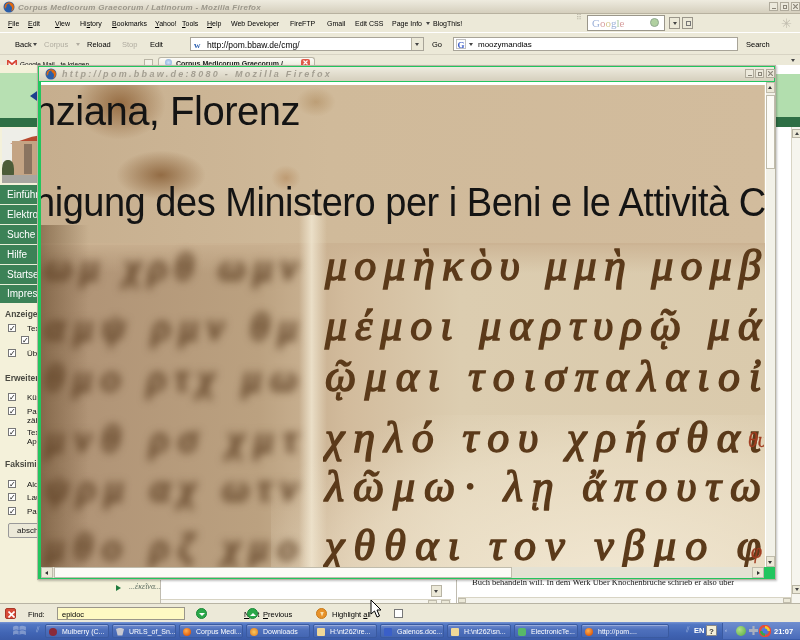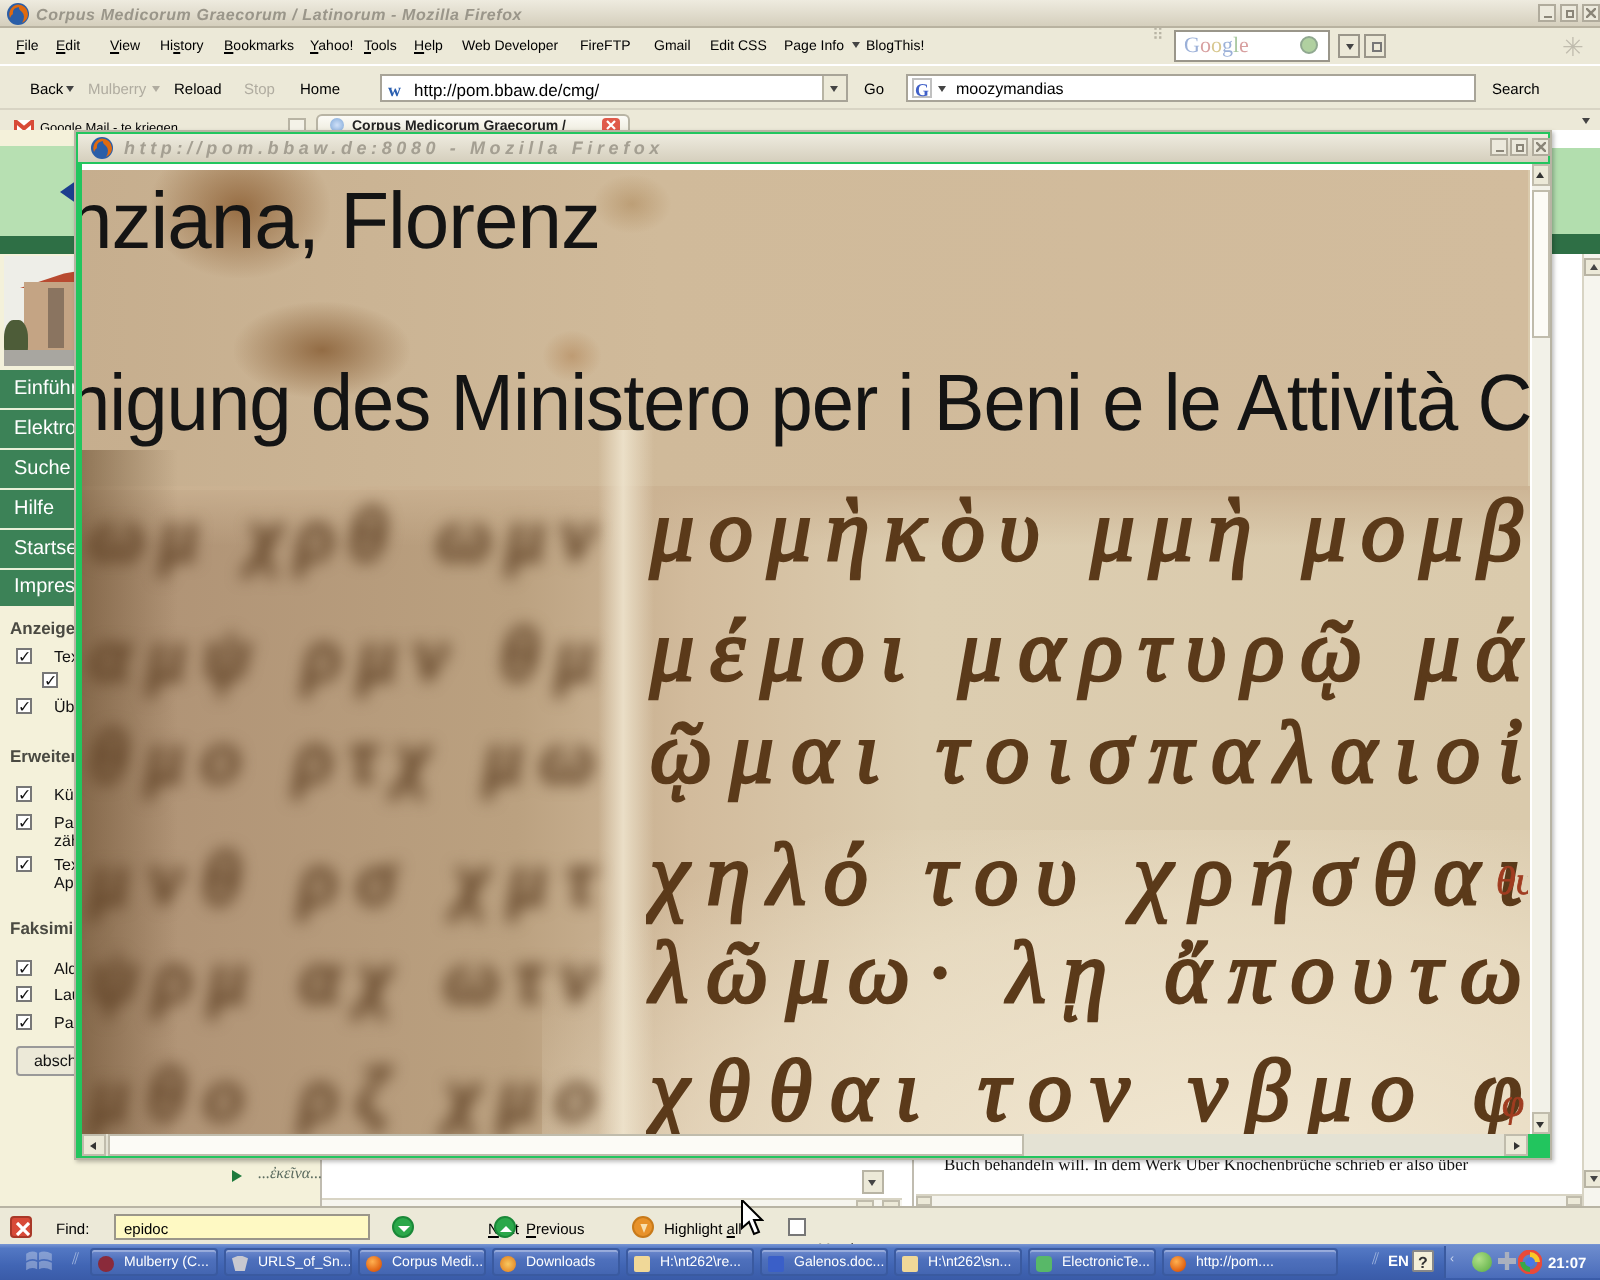--- a/index.html
+++ b/index.html
@@ -67,25 +67,25 @@
   <div class="abs" style="left:682px;top:2px;width:11px;height:12px;background:#ece9d8;border:1px solid #9a968a;">
         <span style="position:absolute;left:2.5px;top:3px;width:5px;height:5px;border:1px solid #777;"></span>
       </div>
 
   <div class="abs" style="left:781px;top:2px;width:13px;height:13px;color:#c0bcae;font-size:13px;line-height:13px;">✳︎</div>
 </div>
 
 <div class="abs" id="navbar" style="left:0;top:32px;width:800px;height:22px;background:#ece9d8;border-top:1px solid #fff;font-size:7.5px;">
   <span class="abs" style="left:15px;top:7px;">Back</span>
   <span class="tdn abs" style="left:33px;top:10px;"></span>
-  <span class="abs" style="left:44px;top:7px;color:#b0aca0;">Mulberry</span>
+  <span class="abs" style="left:44px;top:7px;color:#b0aca0;">Corpus</span>
   <span class="tdn abs" style="left:76px;top:10px;border-top-color:#b0aca0;"></span>
   <span class="abs" style="left:87px;top:7px;">Reload</span>
   <span class="abs" style="left:122px;top:7px;color:#b0aca0;">Stop</span>
-  <span class="abs" style="left:150px;top:7px;">Home</span>
+  <span class="abs" style="left:150px;top:7px;">Edit</span>
 
   <div class="abs" style="left:190px;top:4px;width:234px;height:14px;background:#fff;border:1px solid #a8a498;">
     <svg style="position:absolute;left:3px;top:2px;" width="9" height="9" viewBox="0 0 9 9">
       <text x="0" y="8" font-size="9" font-weight="bold" fill="#2b5fb0" font-family="Liberation Serif">w</text>
     </svg>
     <span style="position:absolute;left:16px;top:2px;font-size:8.5px;">http://pom.bbaw.de/cmg/</span>
     <span style="position:absolute;left:220px;top:0px;width:12px;height:12px;background:#ece9d8;border-left:1px solid #b8b4a4;">
           <span class="tdn" style="position:absolute;left:3px;top:5px;"></span>
         </span>
   </div>

